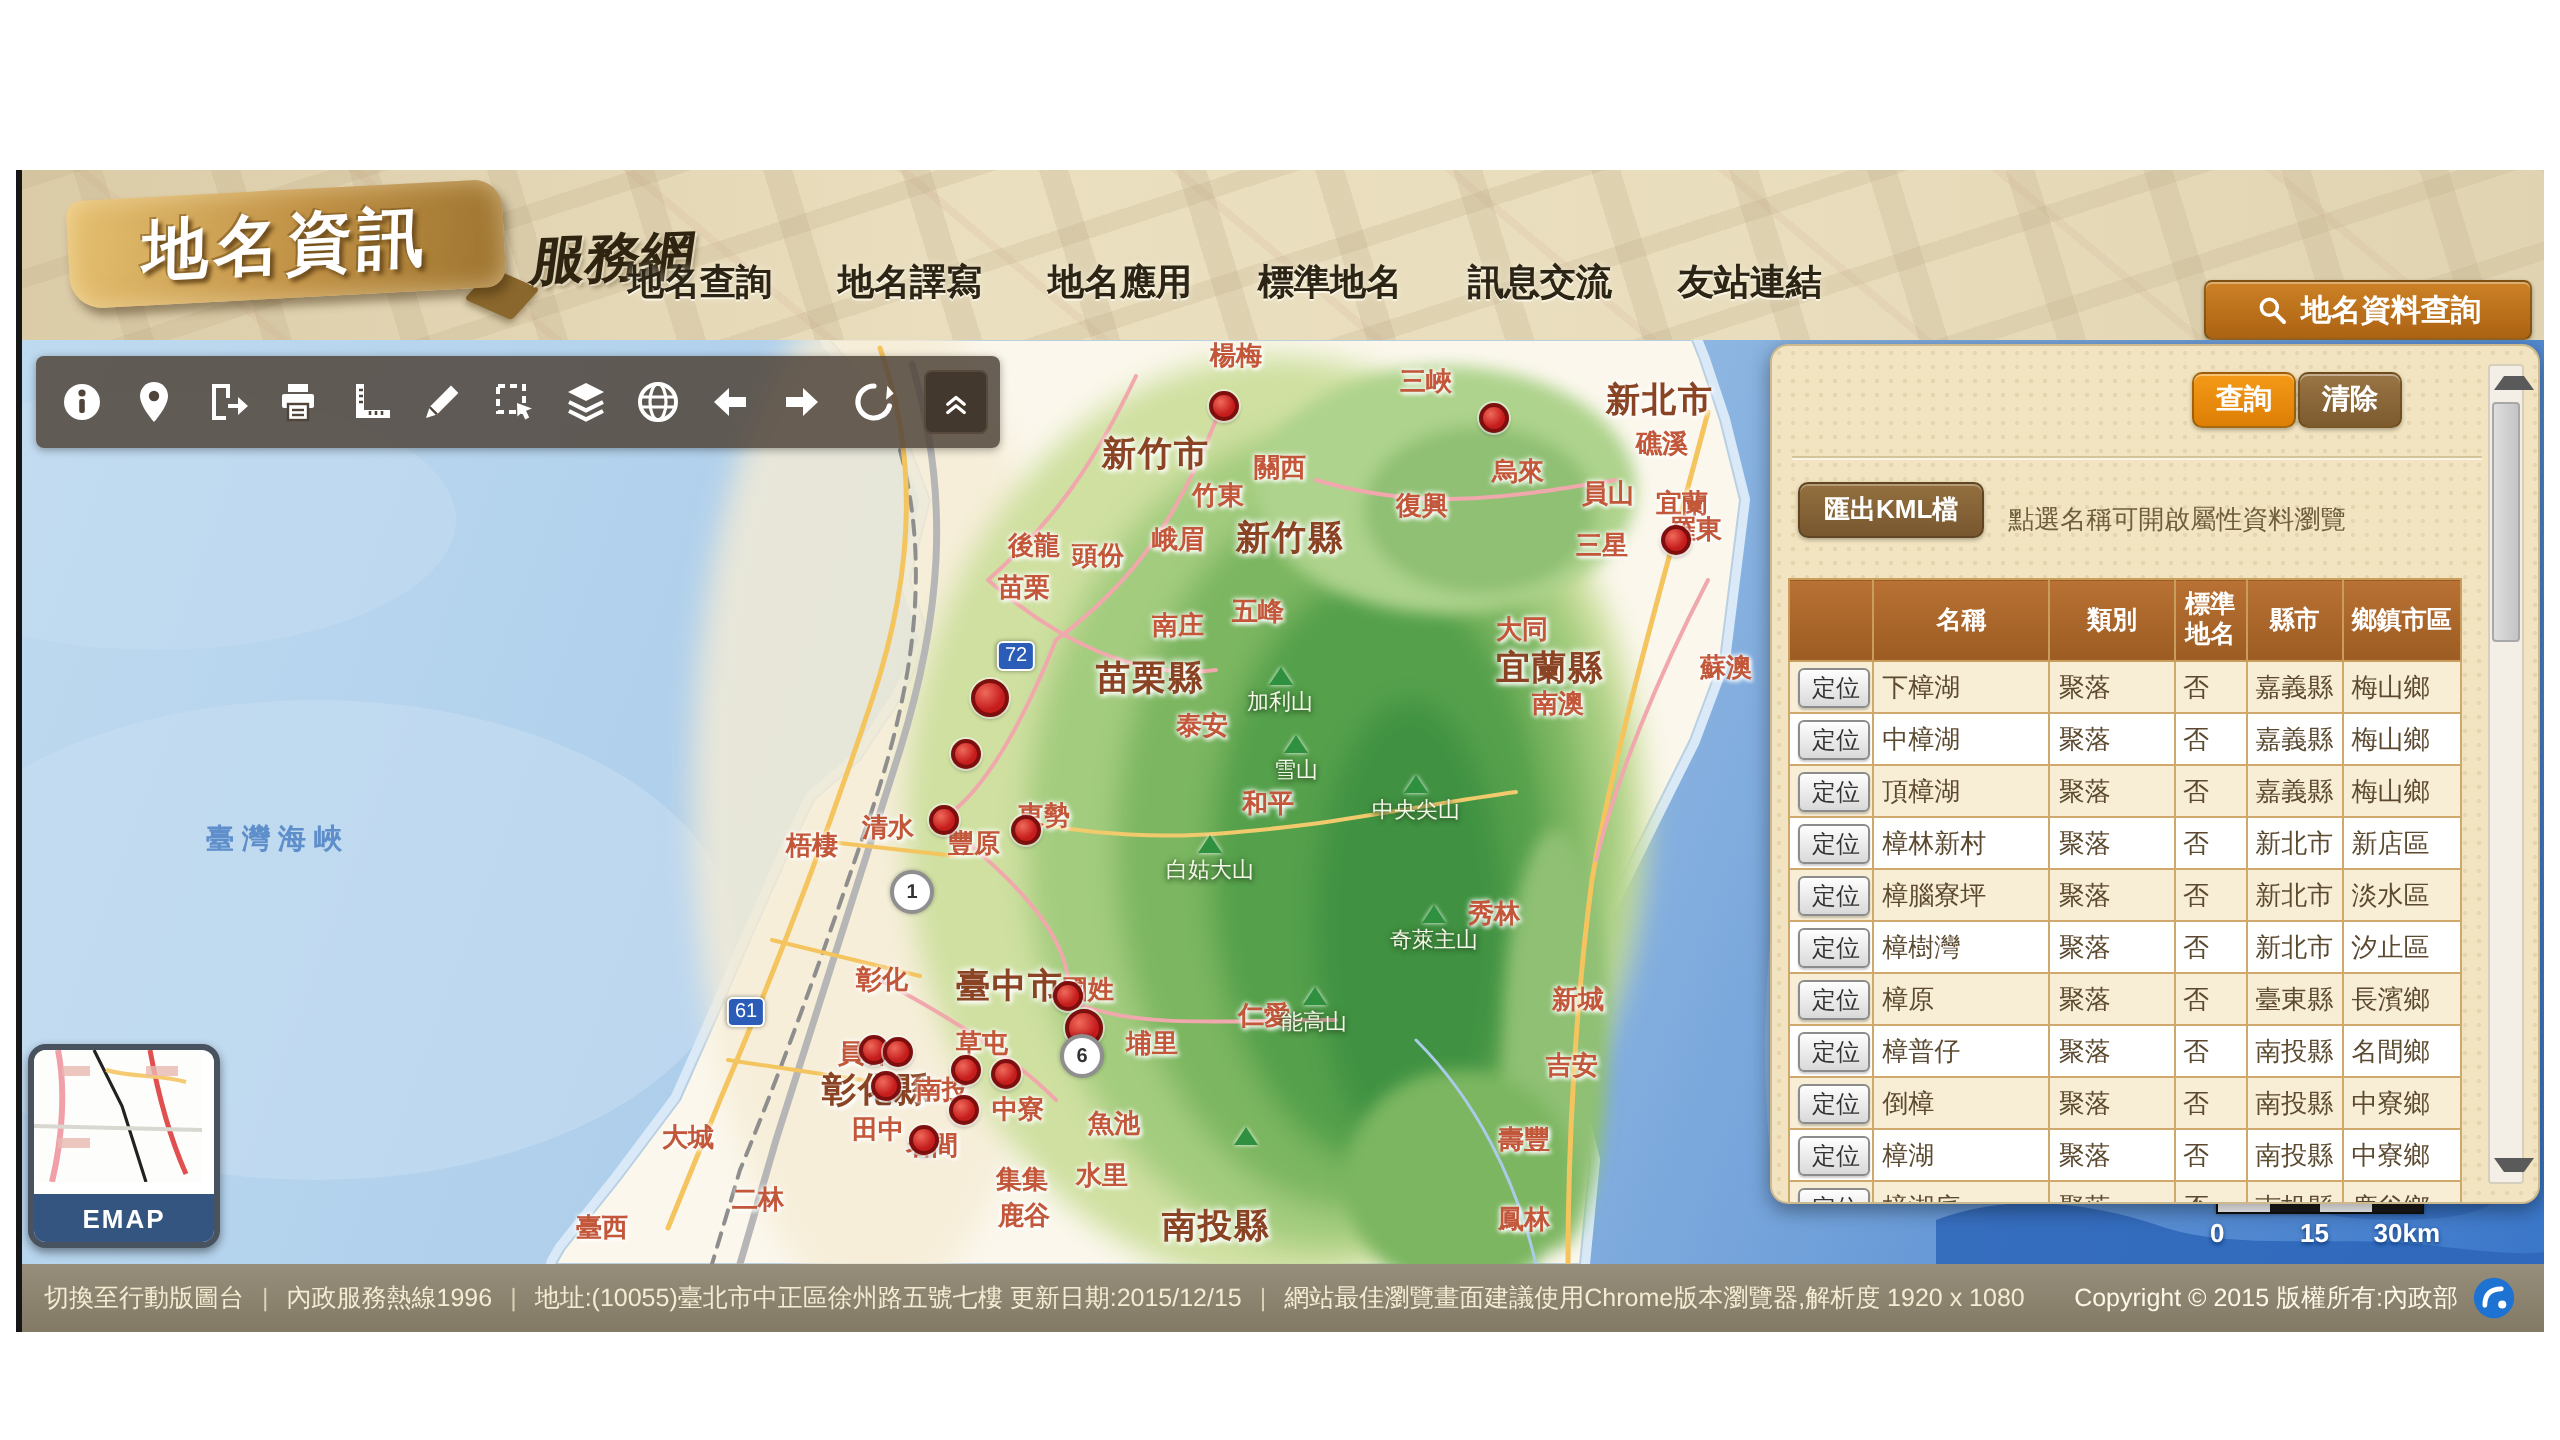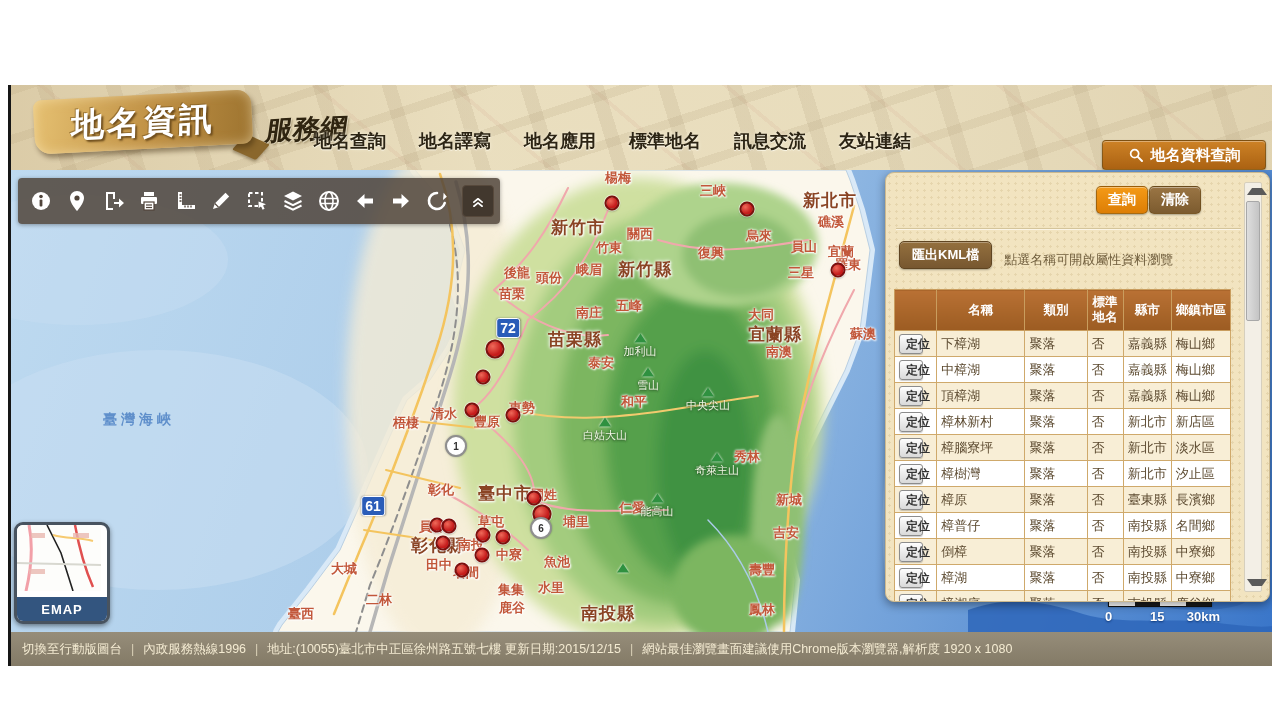--- a/index.html
+++ b/index.html
@@ -51,21 +51,21 @@
     border-bottom:9px solid #2f9140;filter:drop-shadow(0 0 1px #fff);}
   .peak .pk-label{font-size:11px;color:#f2f7e6;white-space:nowrap;
     text-shadow:0 1px 2px rgba(45,90,40,.95),0 0 3px rgba(45,90,40,.9);}
   .marker{width:11px;height:11px;border-radius:50%;pointer-events:auto;cursor:pointer;
     background:radial-gradient(circle at 35% 32%,#ef6a5a,#c51c1c 62%);
     border:2px solid #7d0f0f;box-shadow:0 0 0 1px rgba(255,255,255,.55),0 1px 2px rgba(0,0,0,.35);}
   .marker.big{width:15px;height:15px;}
   .shield-ring{width:18px;height:18px;border-radius:50%;background:#fff;border:2px solid #8f8f8f;
     color:#333;font-size:10px;font-weight:bold;display:flex;align-items:center;justify-content:center;
     box-shadow:0 0 2px rgba(0,0,0,.3);}
-  .shield-blue{background:#2a5cb8;color:#fff;font-size:14px;font-weight:bold;border:1px solid #fff;
+  .shield-blue{background:#2a5cb8;color:#fff;font-size:10px;font-weight:normal;border:1px solid #fff;
     border-radius:3px;padding:1px 3px;box-shadow:0 0 2px rgba(0,0,0,.4);}
 
   
   .toolbar{position:absolute;left:10px;top:8px;height:46px;display:flex;align-items:center;gap:2px;
     padding:0 6px;background:rgba(80,68,58,.85);border-radius:4px;z-index:20;
     box-shadow:0 1px 4px rgba(0,0,0,.35);}
   .tool-btn{width:34px;height:40px;background:transparent;border:none;display:flex;align-items:center;
     justify-content:center;cursor:pointer;padding:0;}
   .tool-collapse{width:32px;height:32px;margin-left:6px;background:#42382e;border:1px solid #57493c;
     border-radius:4px;display:flex;align-items:center;justify-content:center;cursor:pointer;}
@@ -111,22 +111,22 @@
     border:1px solid #c99d5e;padding:3px 2px;line-height:1.2;height:34px;}
   .result-table td{border:1px solid #cfa96b;font-size:13px;color:#5c4a30;padding:2px 4px;height:21px;
     white-space:nowrap;overflow:hidden;background:#fff;}
   .result-table tr.odd td{background:#f8eed6;}
   .result-table col:nth-child(1){width:42px;}
   .result-table col:nth-child(2){width:88px;}
   .result-table col:nth-child(3){width:62px;}
   .result-table col:nth-child(4){width:36px;}
   .result-table col:nth-child(5){width:48px;}
   .result-table col:nth-child(6){width:59px;}
-  .locate-btn{width:24px;height:20px;font-size:12px;color:#333;border:1px solid #8c8c8c;border-radius:3px;
-    background:linear-gradient(#fefefe,#d9d9d9);cursor:pointer;box-shadow:0 1px 1px rgba(0,0,0,.2);font-weight:bold;}
+  .locate-btn{width:36px;height:20px;font-size:12px;color:#333;border:1px solid #8c8c8c;border-radius:3px;
+    background:linear-gradient(#fefefe,#d9d9d9);cursor:pointer;box-shadow:0 1px 1px rgba(0,0,0,.2);}
   .cell-name{cursor:pointer;}
   .pscroll{position:absolute;right:7px;top:9px;bottom:9px;width:16px;background:#f3efe6;
     border:1px solid #d6cfbd;border-radius:2px;}
   .ps-up,.ps-down{position:absolute;left:2px;width:10px;height:0;border-left:5px solid transparent;border-right:5px solid transparent;}
   .ps-up{top:5px;border-bottom:7px solid #5a5a5a;}
   .ps-down{bottom:5px;border-top:7px solid #5a5a5a;}
   .ps-thumb{position:absolute;left:1px;top:18px;width:12px;height:118px;border:1px solid #a8a8a8;
     border-radius:2px;background:linear-gradient(90deg,#dedede,#c4c4c4);cursor:pointer;}
 
   
@@ -551,20 +551,28 @@
       <div class="pscroll">
         <div class="ps-up"></div>
         <div class="ps-thumb"></div>
         <div class="ps-down"></div>
       </div>
     </aside>
   </div>
 
   <footer class="site-footer">
     <div class="f-left" id="footer-items"><span class="f-link">切換至行動版圖台</span><span class="sep">|</span><span>內政服務熱線1996</span><span class="sep">|</span><span>地址:(10055)臺北市中正區徐州路五號七樓 更新日期:2015/12/15</span><span class="sep">|</span><span>網站最佳瀏覽畫面建議使用Chrome版本瀏覽器,解析度 1920 x 1080</span></div>
+    <div class="f-right">
+      <span>Copyright © 2015 版權所有:內政部</span>
+      <svg width="22" height="22" viewBox="0 0 24 24">
+        <circle cx="12" cy="12" r="11" fill="#1e73d2"></circle>
+        <path d="M7 16 C7 10 10 7 16 7" stroke="#fff" stroke-width="2.6" fill="none" stroke-linecap="round"></path>
+        <circle cx="16.5" cy="15.5" r="2.2" fill="#fff"></circle>
+      </svg>
+    </div>
   </footer>
 
   <div class="edge-strip"></div>
 </div>
 </div>
 
 <svg width="0" height="0" style="position:absolute">
   <defs>
     <g id="i-info">
         <circle cx="12" cy="12" r="9" fill="#fff"></circle>

